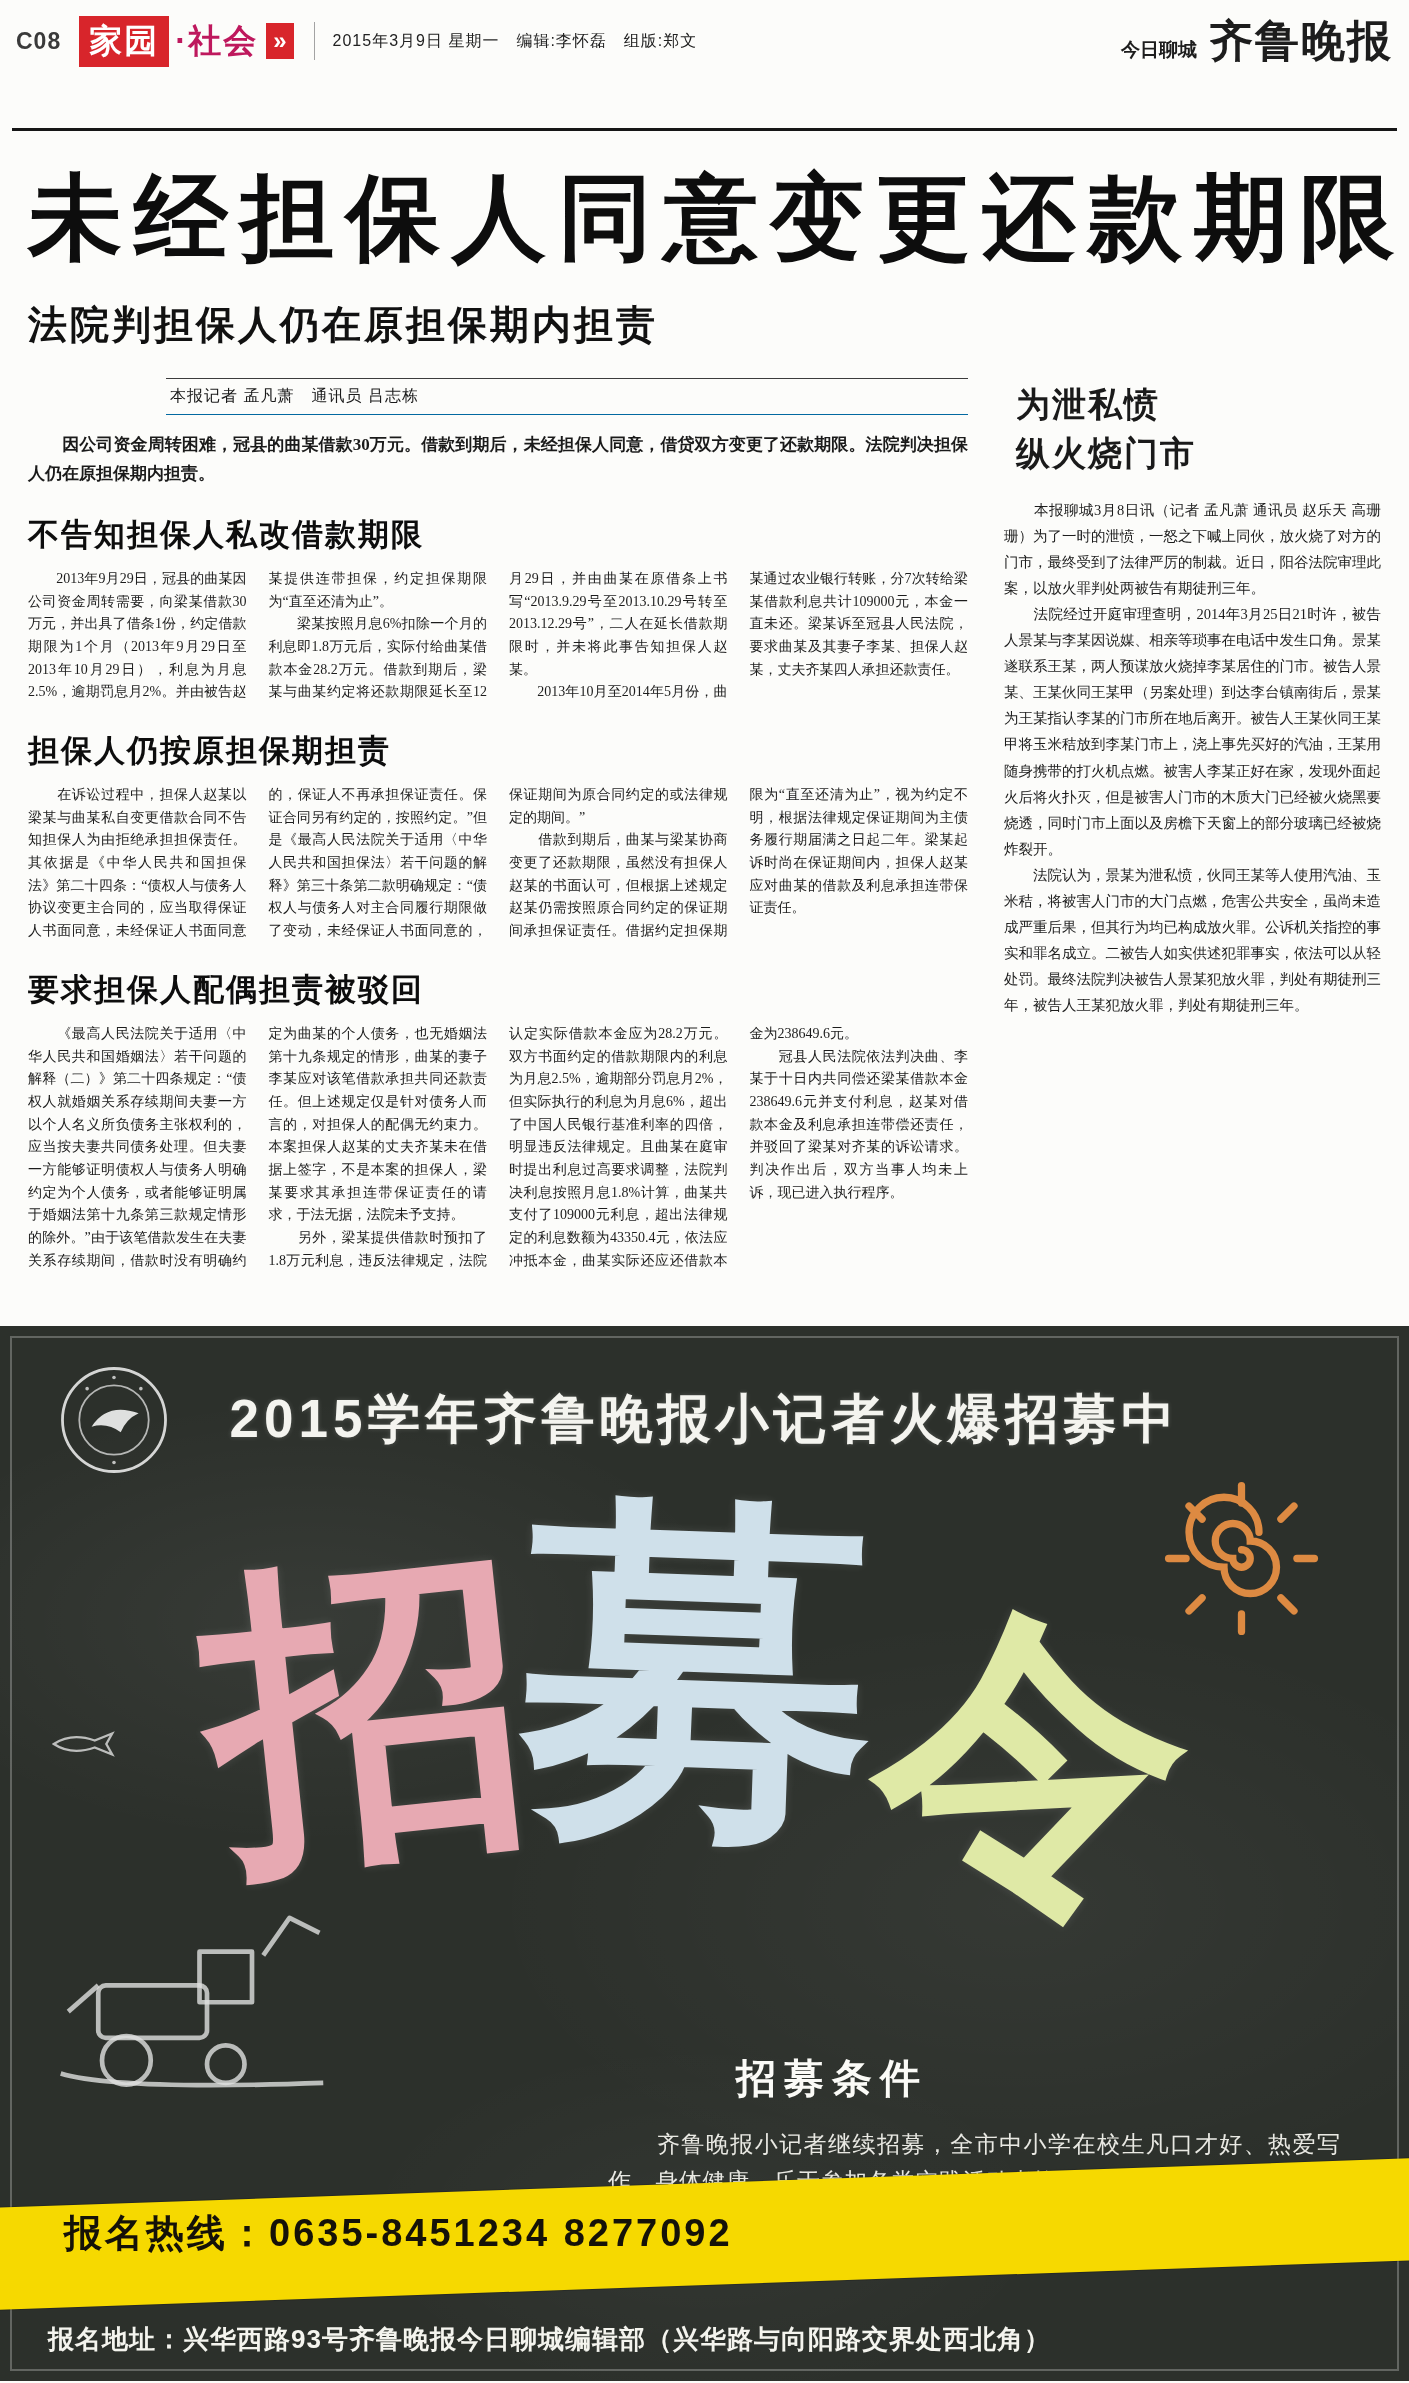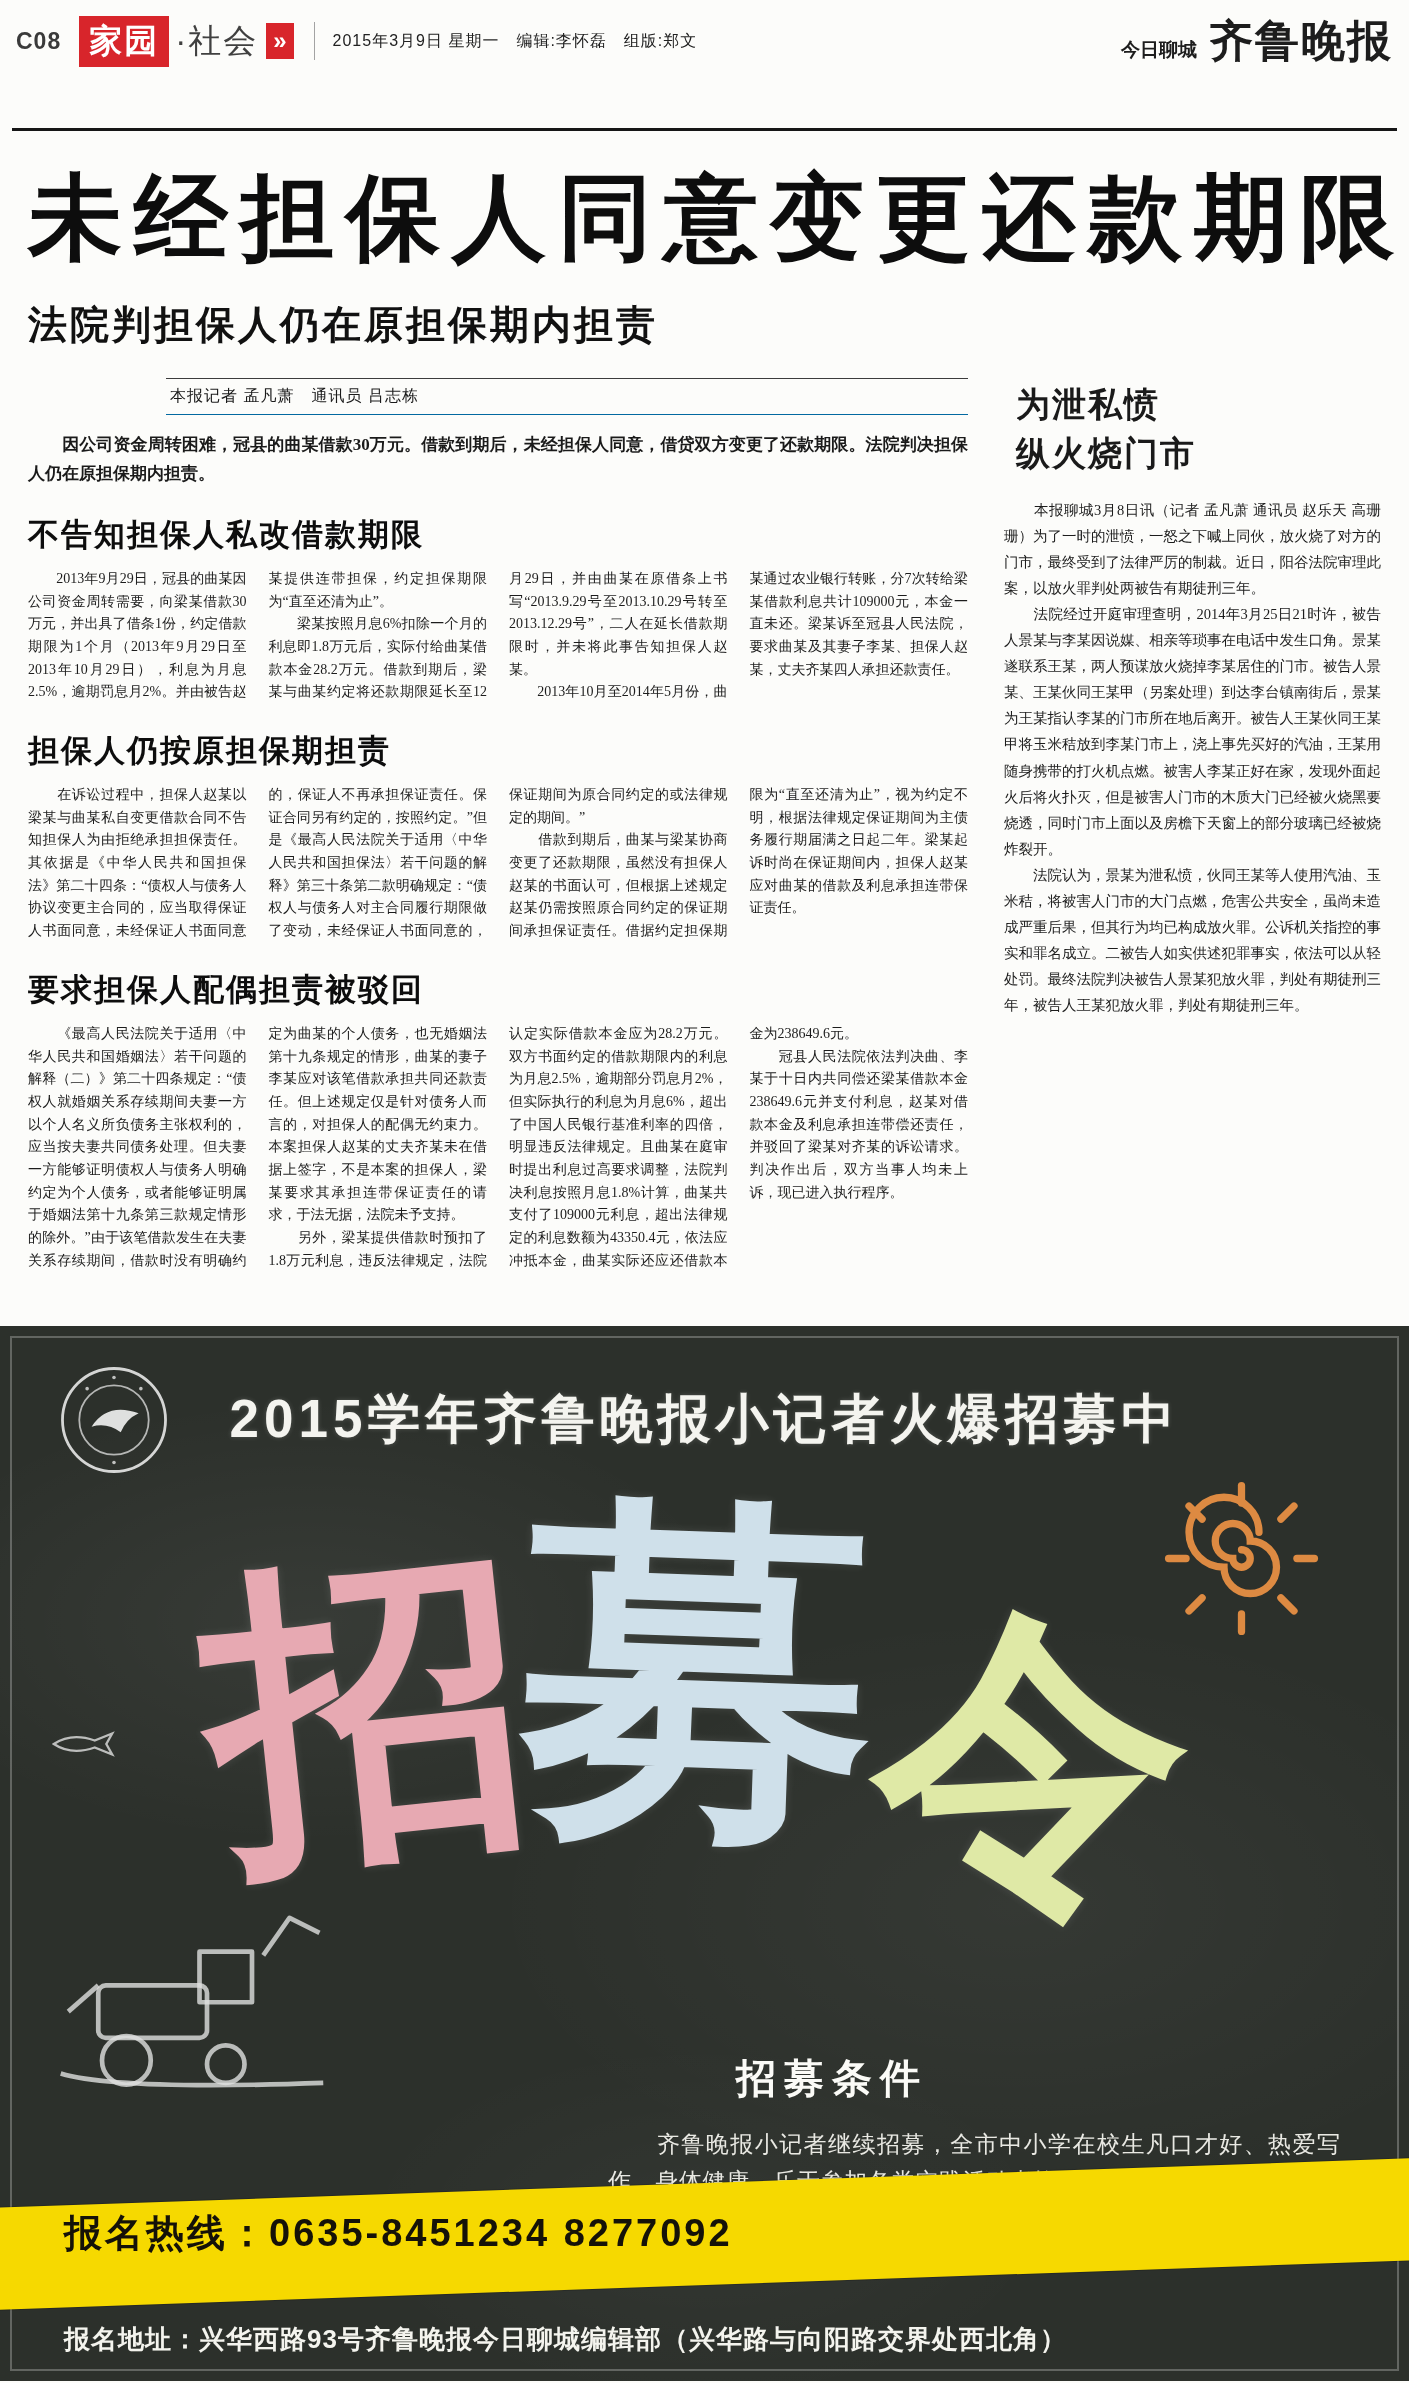--- a/index.html
+++ b/index.html
@@ -9,21 +9,21 @@
     background:#fcfcfa; color:#1a1a1a;
     font-family:"Liberation Serif","DejaVu Serif",serif;
   }
 
   
   .topbar { height:70px; display:flex; align-items:center; padding:12px 16px 0 16px;
             font-family:"Liberation Sans","DejaVu Sans",sans-serif; }
   .page-num { font-size:23px; font-weight:bold; color:#3a3a3a; letter-spacing:1px; margin-right:18px; }
   .badge { display:flex; align-items:center; }
   .badge-main { background:#d8252b; color:#fff; font-size:33px; font-weight:900; padding:3px 10px; letter-spacing:2px; }
-  .badge-rest { color:#404040; font-size:33px; font-weight:400; padding:3px 2px 3px 6px; letter-spacing:2px; }
+  .badge-rest { color:#be185d; font-size:33px; font-weight:700; padding:3px 2px 3px 6px; letter-spacing:2px; }
   .badge-arrow { background:#d8252b; color:#fff; font-size:24px; font-weight:900; padding:6px 7px; margin-left:6px; line-height:1; }
   .dateline { font-size:16px; color:#222; margin-left:20px; border-left:1px solid #a3a3a3; padding-left:18px;
               height:38px; display:flex; align-items:center; letter-spacing:1px; }
   .masthead { margin-left:auto; display:flex; align-items:baseline; gap:12px; }
   .masthead-small { font-size:19px; font-weight:bold; color:#1d1d1d; }
   .masthead-brand { font-size:44px; font-weight:900; color:#1d1d1d;
                     font-family:"DejaVu Serif","Liberation Serif",serif; letter-spacing:2px; }
 
   .main-rule { height:3px; background:#161616; margin:58px 12px 0 12px; }
 
@@ -80,21 +80,21 @@
   .char-ling { font-size:320px; color:#dfe9a6; transform:rotate(-3deg); margin-top:105px; }
 
   .cond { position:absolute; left:608px; top:725px; width:732px; color:#efefea; }
   .cond h3 { font-size:40px; font-weight:700; letter-spacing:8px; margin:0 0 20px 128px; color:#fbfbf7; }
   .cond p  { font-size:23px; line-height:1.62; text-align:justify; white-space:pre-line; color:#e9e9e3; }
 
   .hotline-band { position:absolute; left:-24px; right:-24px; bottom:96px; height:102px;
                   background:#f6d900; transform:rotate(-2deg); box-shadow:0 0 0 1px rgba(0,0,0,0.15); }
   .hotline-text { position:absolute; left:64px; bottom:122px; font-size:38px; font-weight:900;
                   color:#151208; letter-spacing:3px; }
-  .ad-address { position:absolute; left:64px; bottom:24px; font-size:26px; font-weight:bold;
+  .ad-address { position:absolute; left:48px; bottom:24px; font-size:26px; font-weight:bold;
                 color:#f4f4ee; letter-spacing:1px; }
 </style>
 </head>
 <body>
 
 <div class="page">
 
   <header class="topbar">
     <span class="page-num">C08</span>
     <div class="badge">

